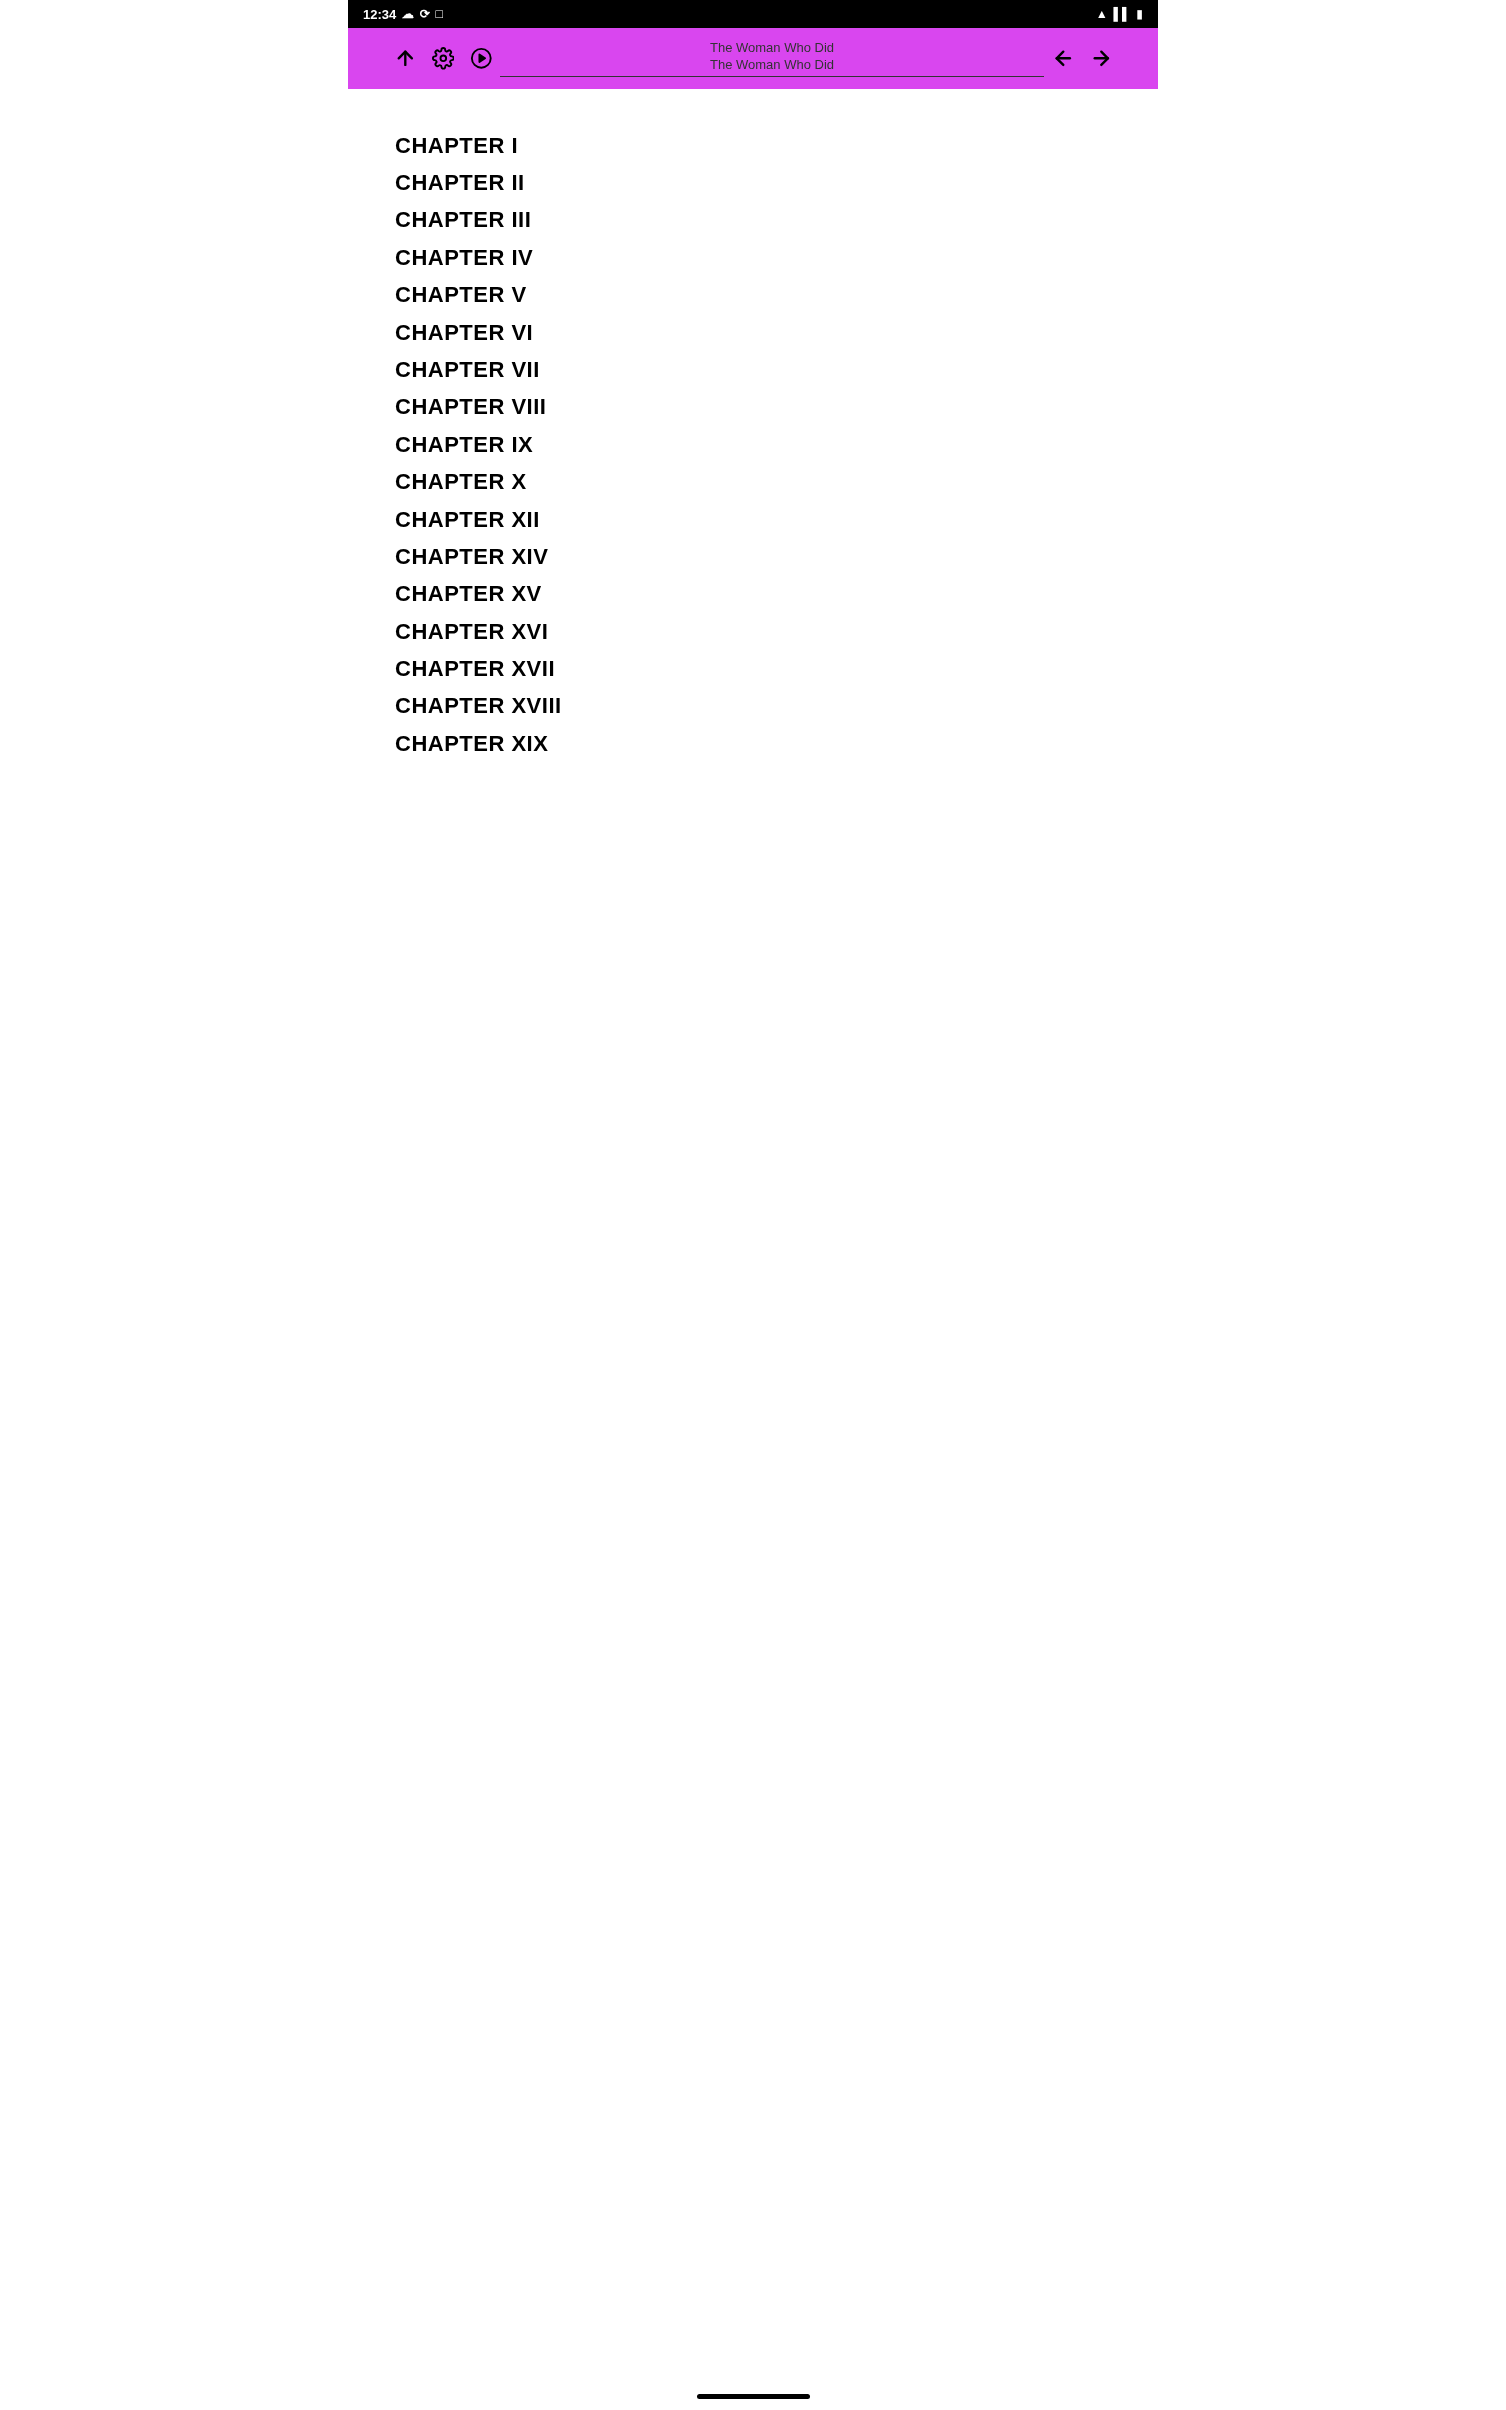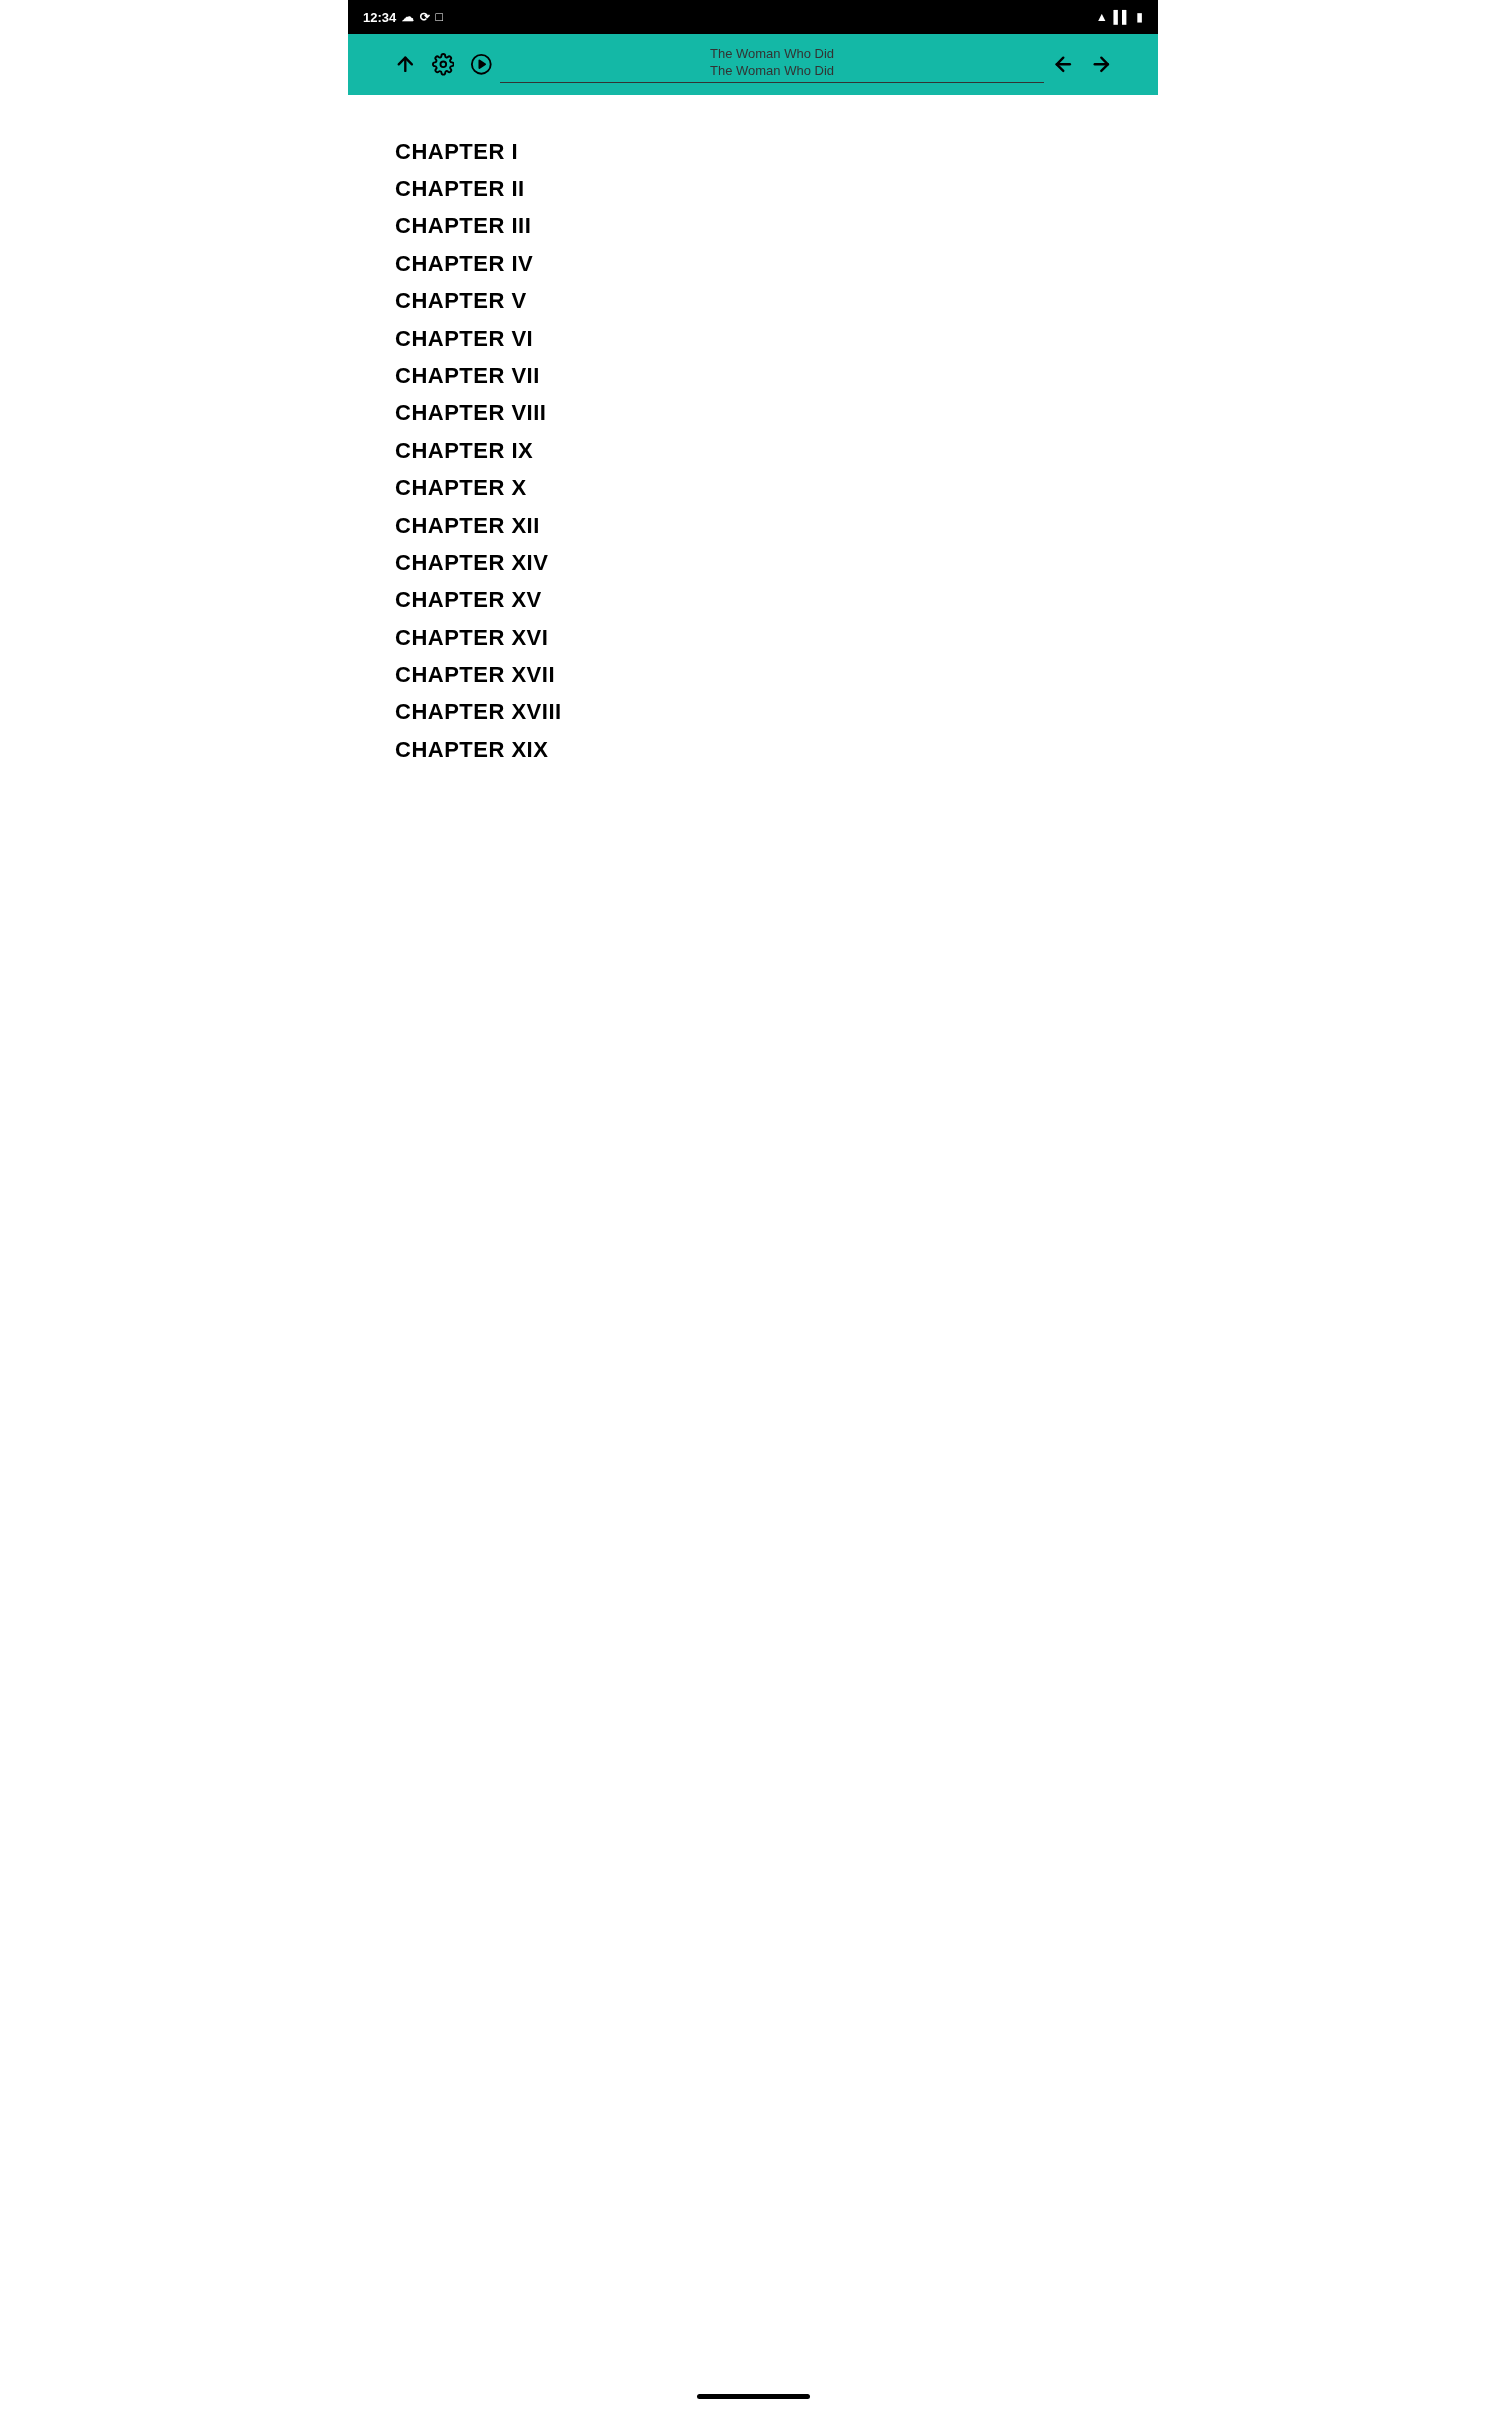--- a/index.html
+++ b/index.html
@@ -18,21 +18,21 @@
       min-height: 100vh;
     }
 
     .status-bar {
       background: #000000;
       color: #ffffff;
       display: flex;
       justify-content: space-between;
       align-items: center;
       padding: 5.6px 15px;
-      height: 34px;
+      height: 28px;
     }
 
     .status-bar-left {
       font-size: 13px;
       font-weight: bold;
       display: flex;
       align-items: center;
       gap: 5.6px;
     }
 
@@ -41,21 +41,21 @@
       align-items: center;
       gap: 5.6px;
     }
 
     .toolbar {
       display: flex;
       justify-content: space-between;
       align-items: center;
       padding: 11.3px 38px;
       border-bottom: none;
-      background: #14b8a6;
+      background: #d946ef;
     }
 
     .toolbar-icon {
       font-size: 22.6px;
       cursor: pointer;
       color: #000000;
       display: flex;
       align-items: center;
       justify-content: center;
       width: 38px;

